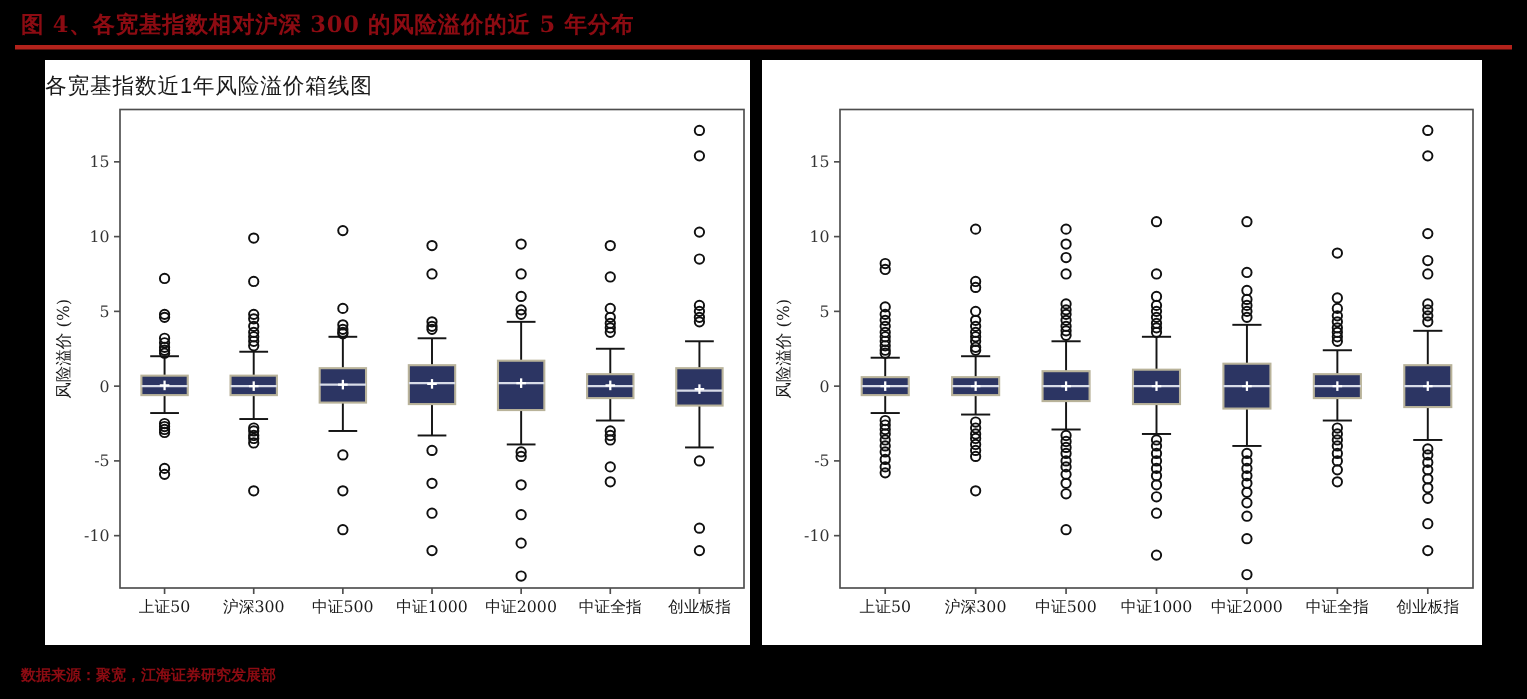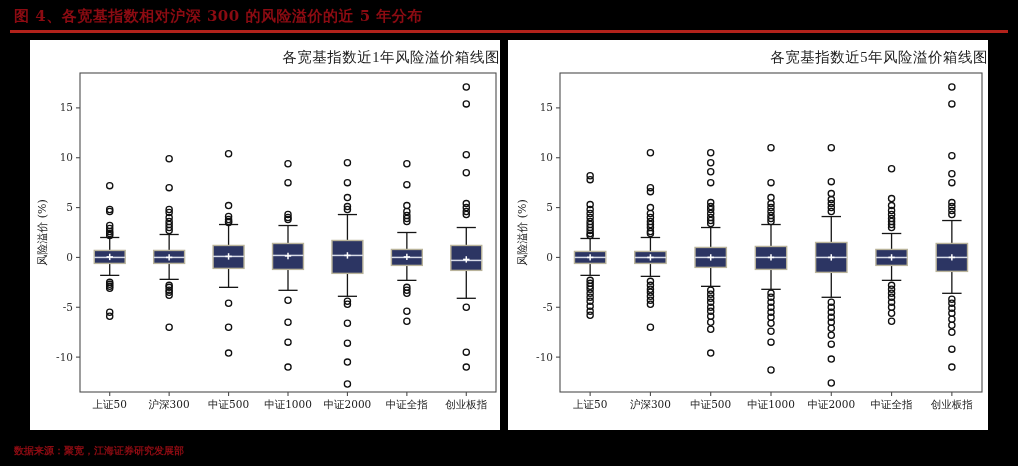--- a/index.html
+++ b/index.html
@@ -28,22 +28,22 @@
   }
   
   .panel{
     position:absolute;top:40px;height:390px;background:#FFFFFF;
   }
   #panel-left{left:30px;width:470px;}
   #panel-right{left:508px;width:480px;}
 
   .chart-title{
     position:absolute;top:8px;left:0;width:100%;
-    text-align:right;font-size:14.5px;color:#1a1a1a;
-    font-family:Liberation Serif, serif;
+    text-align:left;font-size:14.5px;color:#1a1a1a;
+    font-family:Liberation Sans, sans-serif;
     letter-spacing:0.5px;
   }
   .chart-svg{position:absolute;top:0;left:0;}
   .axis-line{stroke:#4d4d4d;stroke-width:1.1;fill:none;}
   .tick-line{stroke:#4d4d4d;stroke-width:1.1;}
   .tick-text{
     font-family:"DejaVu Serif","Liberation Serif",serif;
     font-size:10.5px;fill:#333333;
   }
   .cat-text{
@@ -232,21 +232,20 @@
       <circle cx="436.2857142857143" cy="167.578125" r="3.1" class="bx-flier"></circle>
       <circle cx="436.2857142857143" cy="171.56562499999998" r="3.1" class="bx-flier"></circle>
       <circle cx="436.2857142857143" cy="174.55625" r="3.1" class="bx-flier"></circle>
       <circle cx="436.2857142857143" cy="267.265625" r="3.1" class="bx-flier"></circle>
       <circle cx="436.2857142857143" cy="312.125" r="3.1" class="bx-flier"></circle>
       <circle cx="436.2857142857143" cy="327.078125" r="3.1" class="bx-flier"></circle>
     </svg>
 </div>
 
 <div class="panel" id="panel-right">
-  <div class="chart-title">各宽基指数近5年风险溢价箱线图</div>
   <svg class="chart-svg" id="svg-5y" width="480" height="390">
       <rect x="52" y="33" width="422" height="319" fill="none" class="axis-line"></rect>
       <line x1="48" y1="67.890625" x2="52" y2="67.890625" class="tick-line"></line>
       <text x="45" y="71.490625" text-anchor="end" class="tick-text">15</text>
       <line x1="48" y1="117.734375" x2="52" y2="117.734375" class="tick-line"></line>
       <text x="45" y="121.334375" text-anchor="end" class="tick-text">10</text>
       <line x1="48" y1="167.578125" x2="52" y2="167.578125" class="tick-line"></line>
       <text x="45" y="171.178125" text-anchor="end" class="tick-text">5</text>
       <line x1="48" y1="217.421875" x2="52" y2="217.421875" class="tick-line"></line>
       <text x="45" y="221.021875" text-anchor="end" class="tick-text">0</text>

